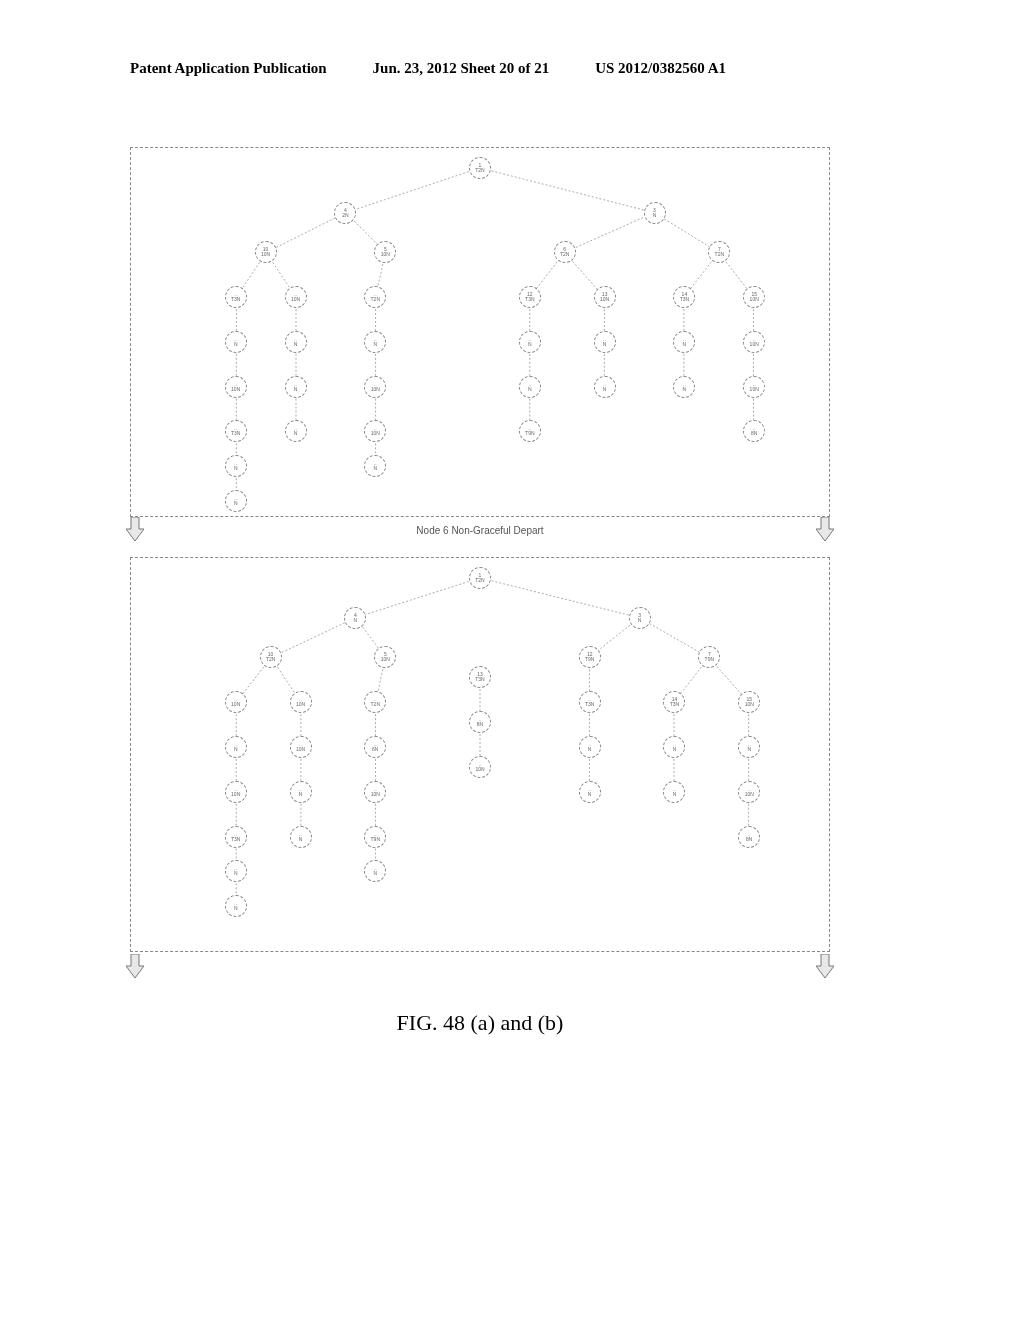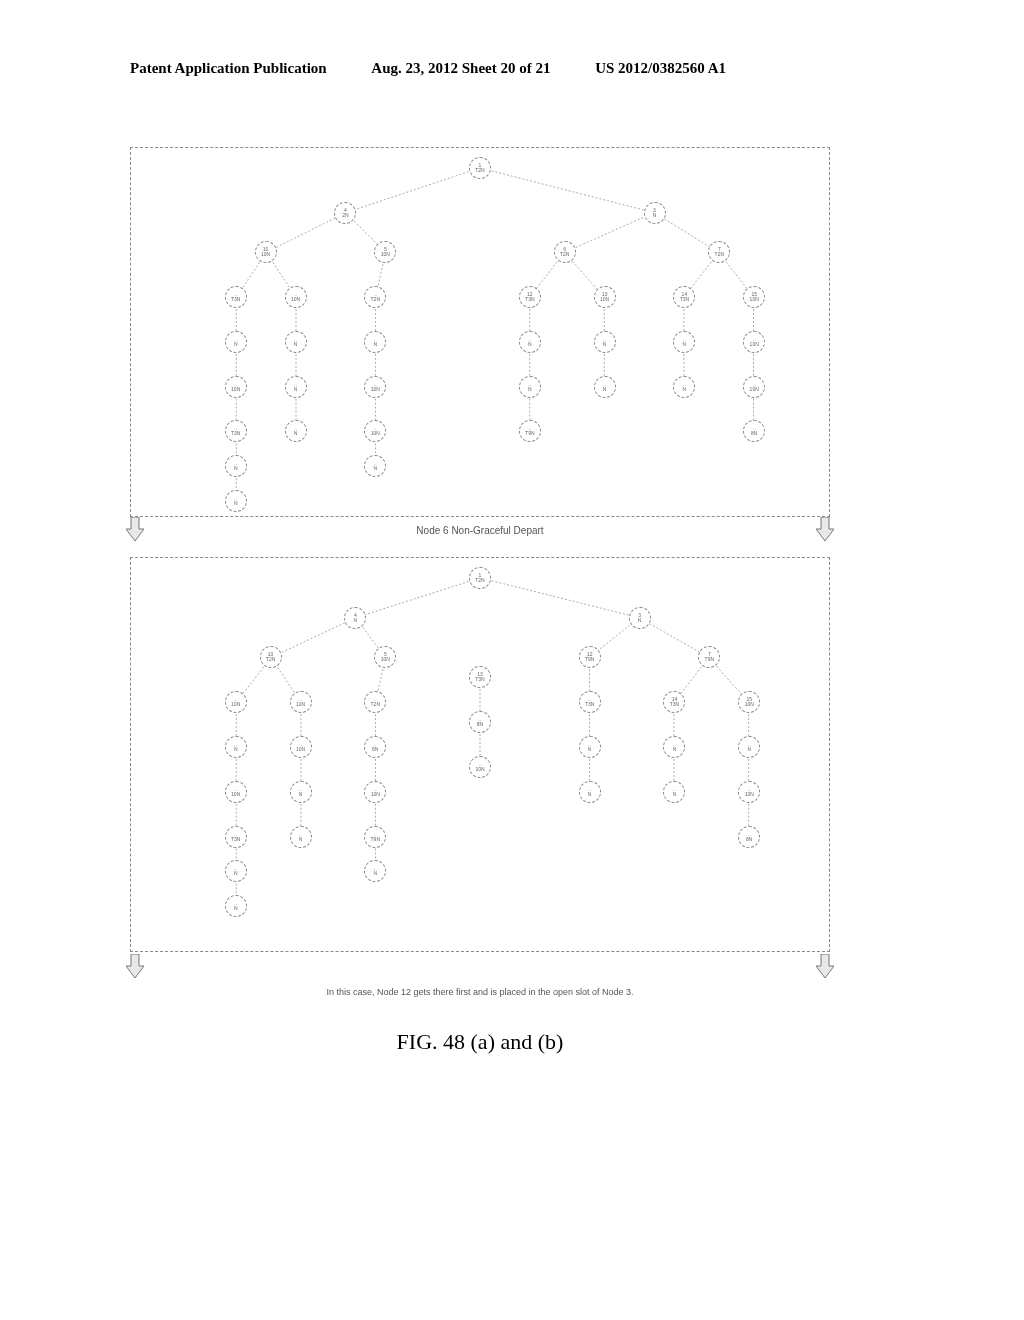--- a/index.html
+++ b/index.html
@@ -109,21 +109,21 @@
     stroke-width: 1;
     stroke-dasharray: 2,2;
   }
 </style>
 </head>
 <body>
 
 <div class="page">
   <div class="header">
     <span>Patent Application Publication</span>
-    <span>Aug. 23, 2012  Sheet 20 of 21</span>
+    <span>Jun. 23, 2012  Sheet 20 of 21</span>
     <span>US 2012/0382560 A1</span>
   </div>
 
   <div class="figure-wrap">
 
     <div class="panel panel-a" id="panelA">
         <svg class="edges" viewBox="0 0 700 370">
           <line x1="350" y1="20" x2="215" y2="65"></line>
           <line x1="350" y1="20" x2="525" y2="65"></line>
           <line x1="215" y1="65" x2="135" y2="105"></line>
@@ -363,18 +363,17 @@
           </svg>
       </div>
       <div class="arrow right" style="top:2px">
         <svg viewBox="0 0 18 24">
             <path d="M5 0 H13 V12 H18 L9 24 L0 12 H5 Z"></path>
           </svg>
       </div>
     </div>
 
     <div class="bottom-caption">
-      <div>In this case, Node 12 gets there first and is placed in the open slot of Node 3.</div>
     </div>
 
     <div class="fig-label">FIG. 48 (a) and (b)</div>
   </div>
 </div>
 
 </body></html>

